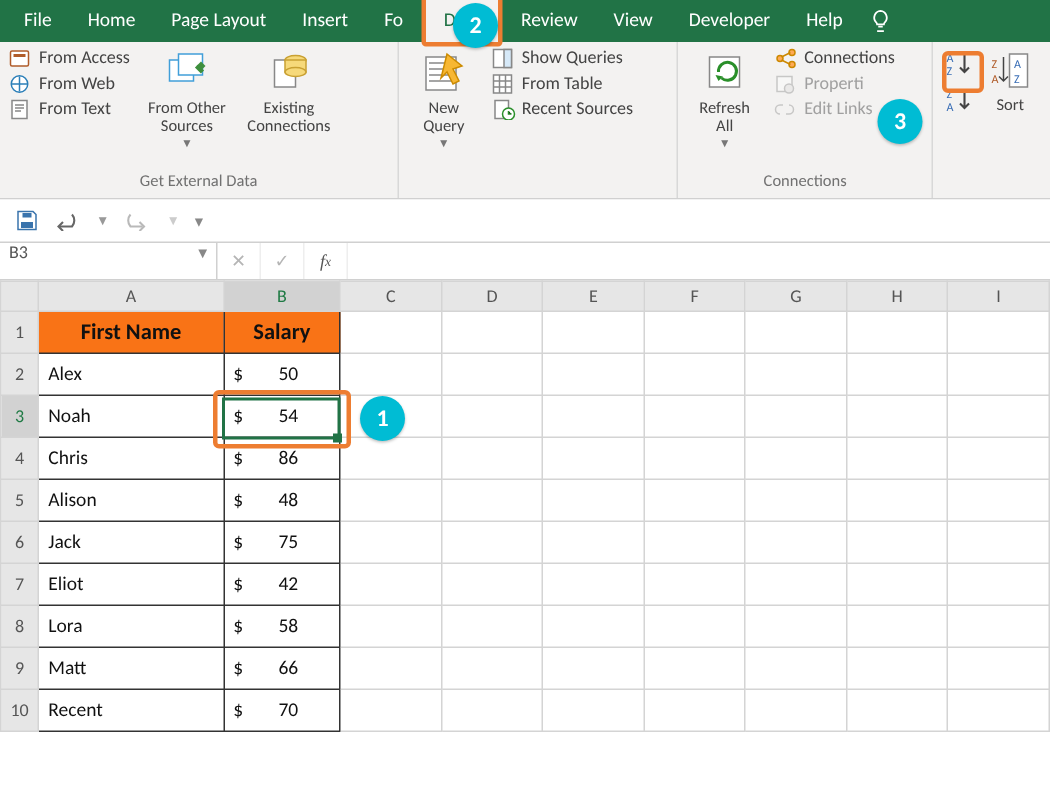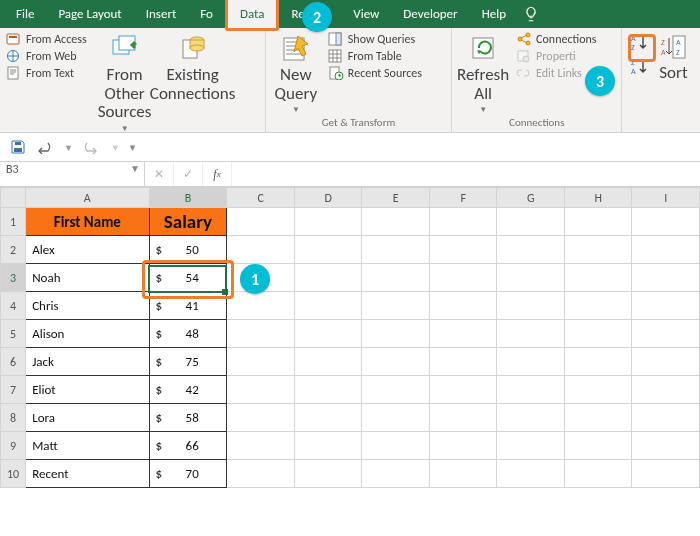--- a/index.html
+++ b/index.html
@@ -8,21 +8,21 @@
   .menubar .m{padding:0 12px;height:28px;line-height:28px;font-size:13px}
   .menubar .m.active{background:#f3f2f1;color:#217346;box-sizing:border-box}
   .menubar .bulb{margin-left:4px}
   
   .ribbon{background:#f3f2f1;height:104px;border-bottom:1px solid #d0d0d0;display:flex;font-size:12px;color:#444}
   .group{border-right:1px solid #d8d8d8;padding:2px 6px 2px 6px;display:flex;flex-direction:column;justify-content:space-between}
   .group .content{display:flex;gap:8px;align-items:flex-start;padding-top:2px}
   .group .label{text-align:center;color:#717171;font-size:11px;padding:2px 0 3px 0}
   .vstack{display:flex;flex-direction:column;gap:3px}
   .bigbtn{display:flex;flex-direction:column;align-items:center;justify-content:flex-start;width:60px;text-align:center;line-height:1.1;gap:2px}
-  .bigbtn span.lines{font-size:17px}
+  .bigbtn span.lines{font-size:11px}
   .smallrow{display:flex;align-items:center;gap:4px;font-size:12px;color:#444;white-space:nowrap}
   .smallrow.dis{color:#a0a0a0}
   
   .qat{background:#fff;height:28px;border-bottom:1px solid #d0d0d0;display:flex;align-items:center;gap:10px;padding:0 10px;color:#666}
   
   .fbar{height:24px;border-bottom:1px solid #d0d0d0;display:flex;align-items:stretch;font-size:12px}
   .namebox{width:132px;border-right:1px solid #d0d0d0;display:flex;align-items:flex-start;padding:0 6px;color:#555;position:relative}
   .namebox .dd{position:absolute;right:4px;color:#888;font-size:10px}
   .fbtn{width:28px;display:flex;align-items:center;justify-content:center;color:#b5b5b5;border-right:1px solid #eee}
   .ftxt{flex:1;display:flex;align-items:center;padding:0 8px;color:#444}
@@ -45,20 +45,21 @@
   .callout{position:absolute;width:30px;height:30px;border-radius:50%;background:#00bcd4;color:#fff;display:flex;align-items:center;justify-content:center;font-weight:bold;font-size:16px;box-shadow:0 1px 2px rgba(0,0,0,.25);z-index:50}
   .obox{position:absolute;border:3px solid #ed7d31;border-radius:4px;box-sizing:border-box;z-index:40;pointer-events:none}
   
   svg{display:block}
 </style>
 </head>
 <body>
 
 <div class="menubar">
   <div class="m">File</div>
+  <div class="m">Home</div>
   <div class="m">Page Layout</div>
   <div class="m">Insert</div>
   <div class="m">Fo</div>
   <div class="obox" style="position:relative;border-radius:3px;padding:0;margin:0">
     <div class="m active" style="border:none">Data</div>
   </div>
   <div class="m">Review</div>
   <div class="m">View</div>
   <div class="m">Developer</div>
   <div class="m">Help</div>
@@ -112,20 +113,21 @@
         <svg width="32" height="32">
             <rect x="6" y="8" width="14" height="18" fill="#fff" stroke="#888"></rect>
             <ellipse cx="20" cy="8" rx="7" ry="3" fill="#f6d97a" stroke="#c9a133"></ellipse>
             <rect x="13" y="8" width="14" height="8" fill="#f6d97a" stroke="#c9a133"></rect>
             <ellipse cx="20" cy="16" rx="7" ry="3" fill="#f6d97a" stroke="#c9a133"></ellipse>
           </svg>
         <span class="lines" style="white-space:pre-line">Existing
 Connections</span>
       </div>
     </div>
+    <div class="label">Get External Data</div>
   </div>
 
   <div class="group" style="width:185px">
     <div class="content">
       <div class="bigbtn" style="width:48px">
         <svg width="32" height="32">
             <rect x="4" y="6" width="20" height="22" fill="#fff" stroke="#888"></rect>
             <path d="M6 10h16M6 14h16M6 18h16M6 22h16" stroke="#888"></path>
             <path d="M18 4l10 8-6 2 4 8-4 2-4-8-4 4z" fill="#f7b733" stroke="#cc8b00"></path>
           </svg>
@@ -151,21 +153,20 @@
         <div class="smallrow">
           <svg width="16" height="14">
               <rect x="2" y="1" width="9" height="12" fill="#fff" stroke="#888"></rect>
               <circle cx="11" cy="10" r="4" fill="#fff" stroke="#2a8f2a"></circle>
               <path d="M11 8v2h2" stroke="#2a8f2a"></path>
             </svg>
           <span>Recent Sources</span>
         </div>
       </div>
     </div>
-    <div class="label">Get &amp; Transform</div>
   </div>
 
   <div class="group" style="width:168px">
     <div class="content">
       <div class="bigbtn" style="width:50px">
         <svg width="32" height="32">
             <rect x="6" y="6" width="20" height="20" fill="#fff" stroke="#888"></rect>
             <path d="M12 16a6 6 0 1 1 2 4" fill="none" stroke="#2a8f2a" stroke-width="2"></path>
             <path d="M12 22l-2-4 5 1z" fill="#2a8f2a"></path>
           </svg>
@@ -295,21 +296,21 @@
     <th>D</th>
     <th>E</th>
     <th>F</th>
     <th>G</th>
     <th>H</th>
     <th>I</th>
   </tr>
   <tr>
     <td class="rowhead">1</td>
     <td class="hdrcell" style="font-size:15px">First Name</td>
-    <td class="hdrcell" style="font-size:19px">Salary</td>
+    <td class="hdrcell" style="font-size:15px">Salary</td>
     <td></td>
           <td></td>
           <td></td>
           <td></td>
           <td></td>
           <td></td>
           <td></td>
   </tr>
   <tr>
     <td class="rowhead">2</td>
@@ -331,21 +332,21 @@
           <td></td>
           <td></td>
           <td></td>
           <td></td>
           <td></td>
           <td></td>
   </tr>
   <tr>
     <td class="rowhead">4</td>
     <td class="tblcell">Chris</td>
-    <td class="tblcell cur">$        41</td>
+    <td class="tblcell cur">$        86</td>
     <td></td>
           <td></td>
           <td></td>
           <td></td>
           <td></td>
           <td></td>
           <td></td>
   </tr>
   <tr>
     <td class="rowhead">5</td>

